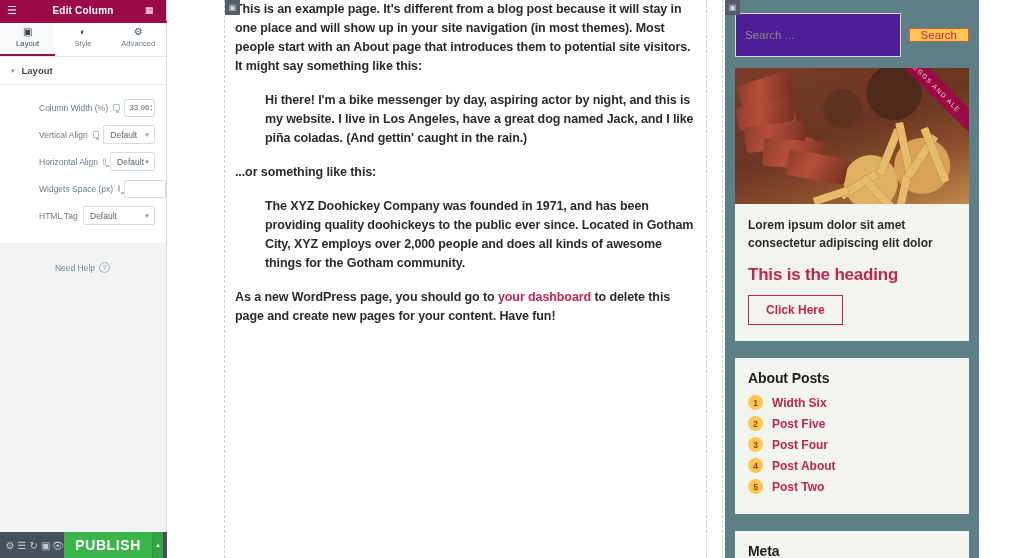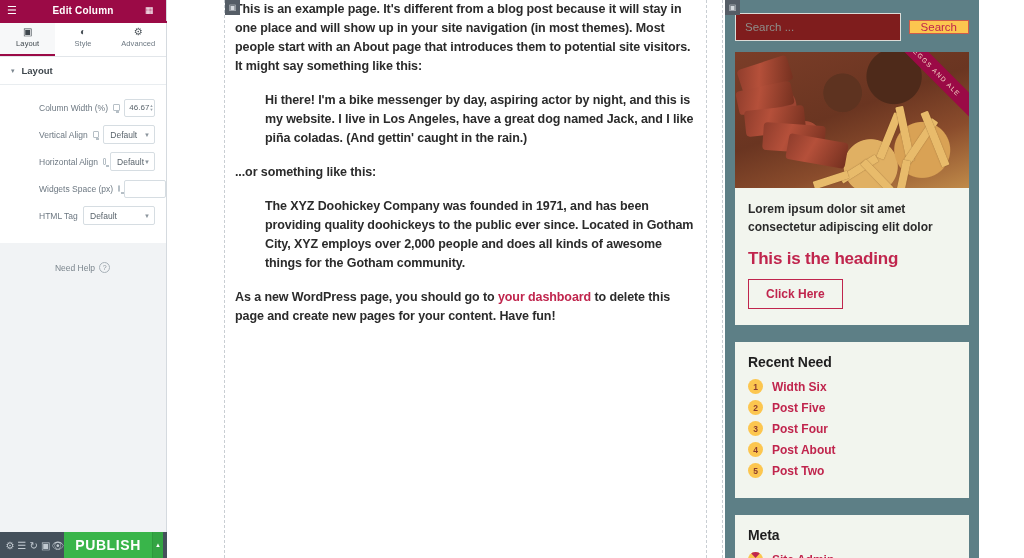--- a/index.html
+++ b/index.html
@@ -163,21 +163,21 @@
   
   #side-col {
     position: absolute; left: 558px; top: 0; width: 254px;
   }
   #side-inner {
     background: #5d7f86; padding: 10px; padding-top: 13px;
     min-height: 558px;
   }
   #search-row { display: flex; gap: 8px; align-items: center; margin-bottom: 11px; }
   #search-input {
-    flex: 1; height: 28px; background: #7f1d1d; border: 1px solid #dcdcd8;
+    flex: 1; height: 44px; background: #4c1d95; border: 1px solid #dcdcd8;
     display: flex; align-items: center; padding: 6px 9px;
     font-size: 11.5px; color: #8e8e8a;
   }
   #search-btn {
     height: 14px; background: #fcc64f; border: 1px solid #cf5b4a;
     color: #c0254d; font-size: 11.5px; padding: 0 11px;
     display: flex; align-items: center;
   }
 
   #hero-card { background: #f2f5ee; margin-bottom: 17px; }
@@ -281,21 +281,21 @@
       <span class="nm">Layout</span>
     </div>
 
     <div id="controls">
 
       <div class="ctl">
         <span class="lbl">Column Width (%)</span>
         <span class="mon"></span>
         <span class="sp"></span>
         <div class="num-in">
-          <span>46.67</span>
+          <span>33.96</span>
           <span class="arrows">
               <span>▲</span>
               <span>▼</span>
             </span>
         </div>
       </div>
 
       <div class="ctl">
         <span class="lbl">Vertical Align</span>
         <span class="mon"></span>
@@ -401,21 +401,21 @@
               <div id="ribbon">EGGS AND ALE</div>
             </div>
             <div id="hero-body">
               <div id="hero-sub">Lorem ipsum dolor sit amet consectetur adipiscing elit dolor</div>
               <div id="hero-heading">This is the heading</div>
               <div id="hero-btn">Click Here</div>
             </div>
           </div>
 
           <div class="widget">
-            <h3>Recent Need</h3>
+            <h3>About Posts</h3>
             <ul class="plist">
               <li>
                 <span class="pnum">1</span>
                 <a href="#">Width Six</a>
               </li>
               <li>
                 <span class="pnum">2</span>
                 <a href="#">Post Five</a>
               </li>
               <li>

